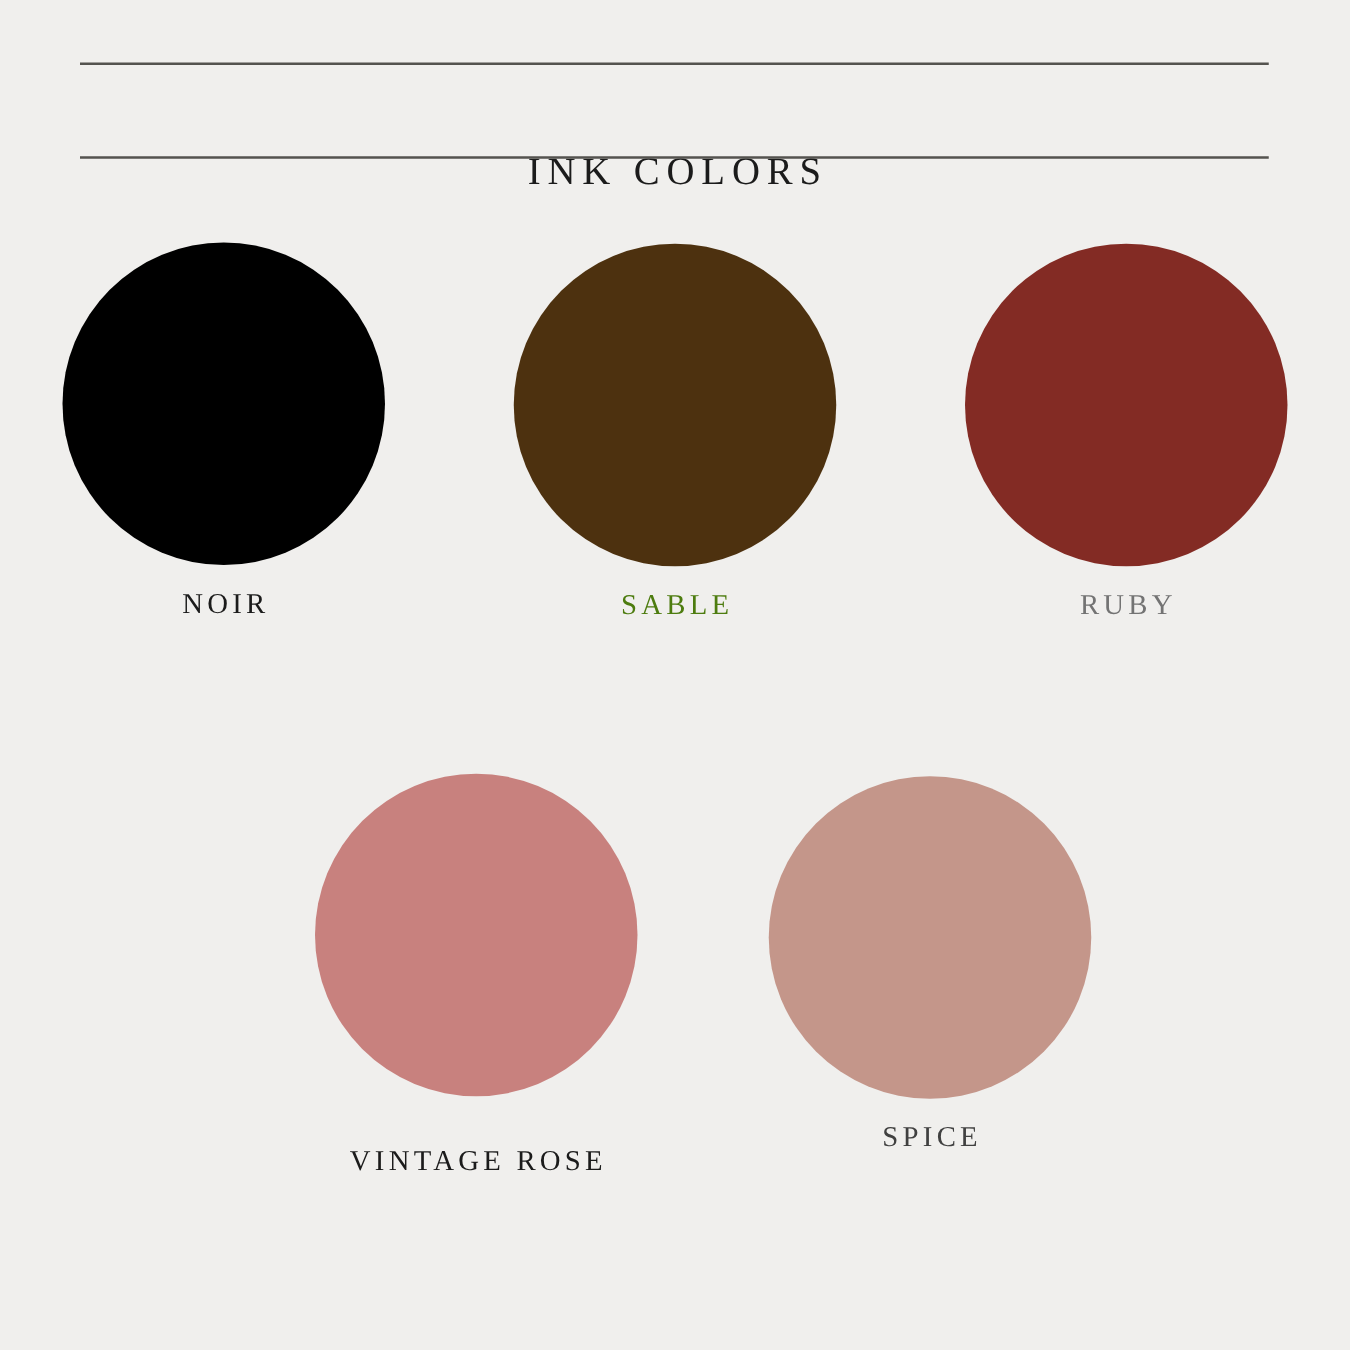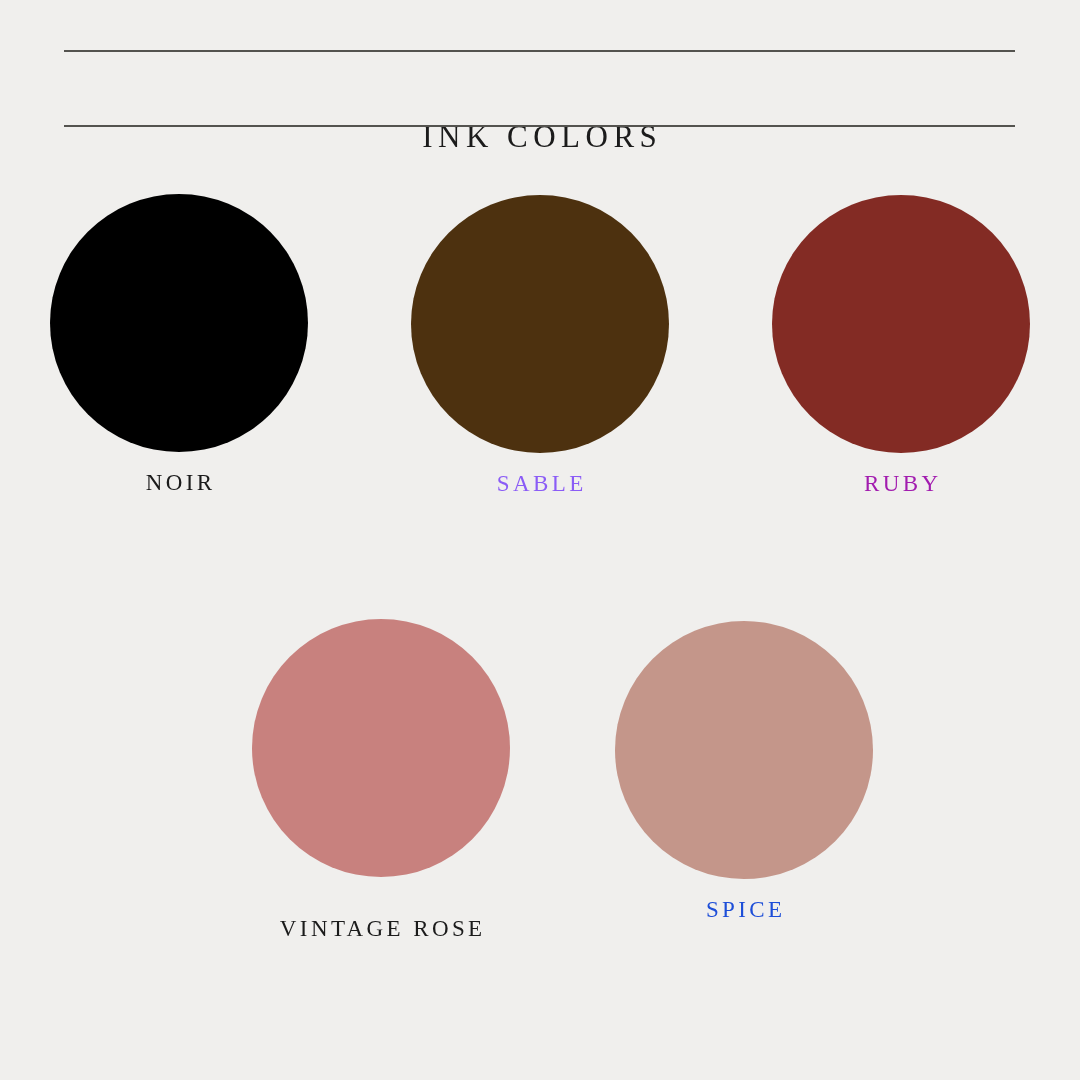--- a/index.html
+++ b/index.html
@@ -119,37 +119,37 @@
 
   <div class="swatch-row row-primary">
 
     <div class="swatch swatch-noir">
       <span class="swatch-dot" style="background-color: rgb(0, 0, 0);"></span>
       <span class="swatch-label" style="color: rgb(27, 27, 27);">NOIR</span>
     </div>
 
     <div class="swatch swatch-sable">
       <span class="swatch-dot" style="background-color: rgb(77, 49, 15);"></span>
-      <span class="swatch-label" style="color: #8b5cf6;">SABLE</span>
+      <span class="swatch-label" style="color: #4d7c0f;">SABLE</span>
     </div>
 
     <div class="swatch swatch-ruby">
       <span class="swatch-dot" style="background-color: rgb(131, 43, 36);"></span>
-      <span class="swatch-label" style="color: #a21caf;">RUBY</span>
+      <span class="swatch-label" style="color: #737373;">RUBY</span>
     </div>
 
   </div>
 
   <div class="swatch-row row-secondary">
 
     <div class="swatch swatch-vintage-rose">
       <span class="swatch-dot" style="background-color: rgb(200, 129, 126);"></span>
       <span class="swatch-label" style="color: rgb(27, 27, 27);">VINTAGE ROSE</span>
     </div>
 
     <div class="swatch swatch-spice">
       <span class="swatch-dot" style="background-color: rgb(196, 150, 138);"></span>
-      <span class="swatch-label" style="color: #1d4ed8;">SPICE</span>
+      <span class="swatch-label" style="color: #404040;">SPICE</span>
     </div>
 
   </div>
 
 </div>
 
 </body></html>

